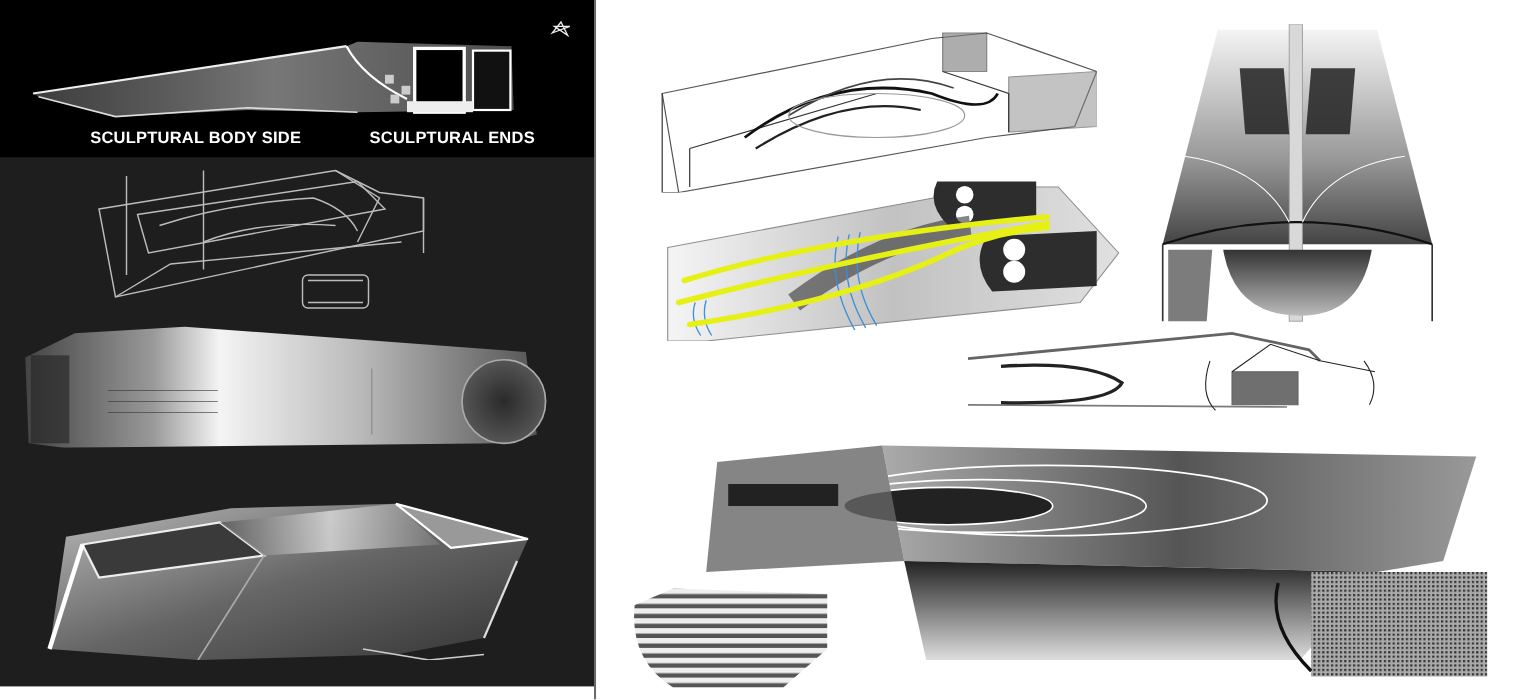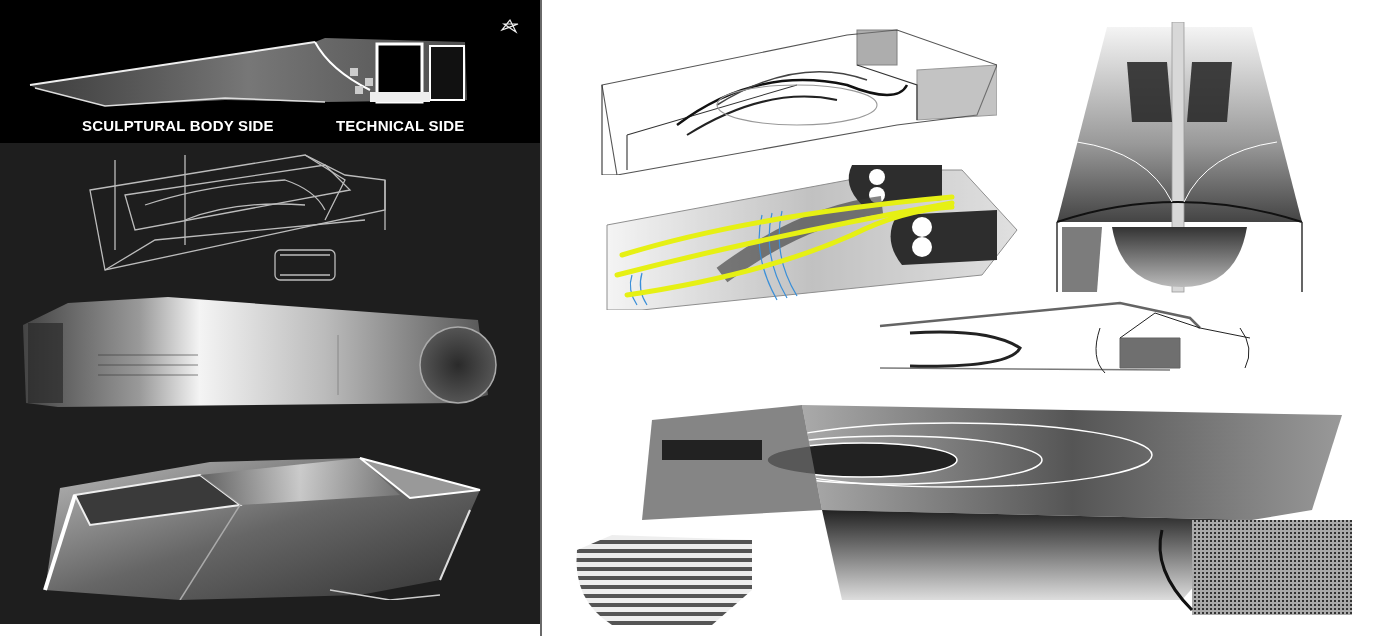--- a/index.html
+++ b/index.html
@@ -33,21 +33,21 @@
         <path d="M290 12 Q305 40 345 60" stroke="#fff" stroke-width="2" fill="none"></path>
         <rect x="352" y="14" width="45" height="58" fill="#000" stroke="#fff" stroke-width="3"></rect>
         <rect x="405" y="16" width="34" height="54" fill="#111" stroke="#fff" stroke-width="2"></rect>
         <rect x="325" y="38" width="8" height="8" fill="#ccc"></rect>
         <rect x="340" y="48" width="8" height="8" fill="#ccc"></rect>
         <rect x="330" y="56" width="8" height="8" fill="#ccc"></rect>
         <rect x="345" y="62" width="60" height="10" fill="#eee"></rect>
       </svg>
     </div>
     <div class="label" style="left:82px;top:117px;">SCULPTURAL BODY SIDE</div>
-    <div class="label" style="left:336px;top:117px;">TECHNICAL SIDE</div>
+    <div class="label" style="left:336px;top:117px;">SCULPTURAL ENDS</div>
     <div class="sketch" style="left:500px;top:18px;width:20px;height:18px;">
       <svg width="20" height="18" viewBox="0 0 20 18">
           <path d="M2 12 L18 6 L4 6 L16 14 L10 2 Z" stroke="#eee" stroke-width="1.2" fill="none"></path>
         </svg>
     </div>
   </div>
 
   <div class="sketch" style="left:85px;top:150px;width:330px;height:135px;">
     <svg width="330" height="135" viewBox="0 0 330 135" fill="none" stroke="#d8d8d8" stroke-width="1.3" opacity="0.85">
       <path d="M5 40 L220 5 L260 25 L300 30 L300 60 L20 120 Z"></path>

